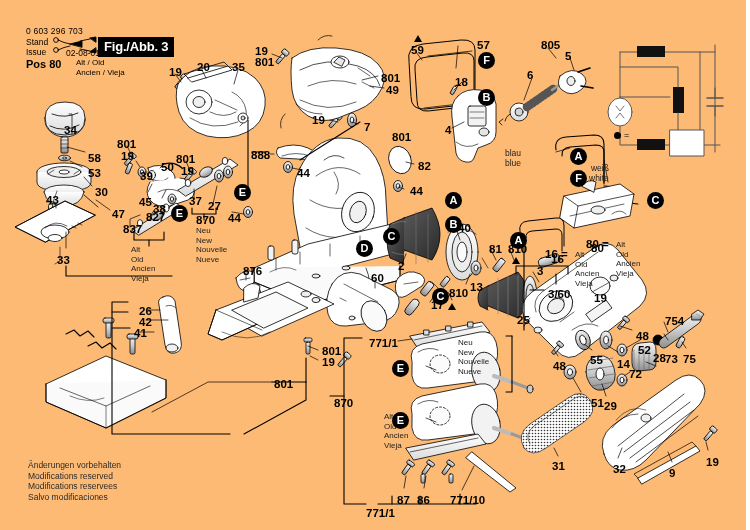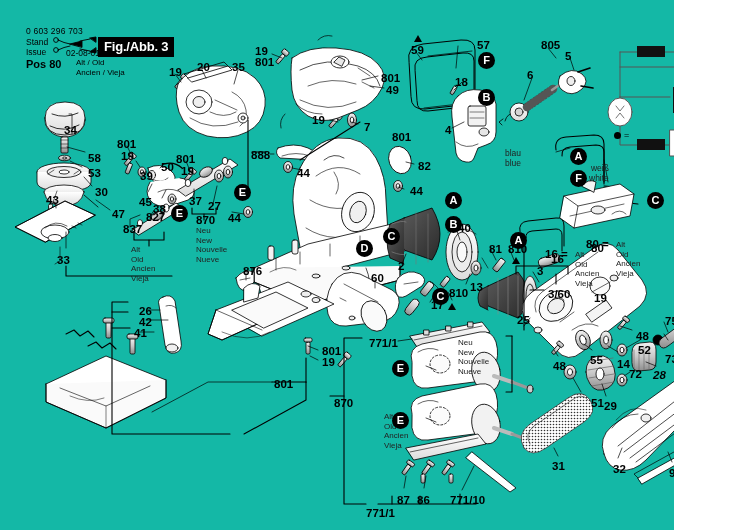--- a/index.html
+++ b/index.html
@@ -1,18 +1,18 @@
 <!DOCTYPE html>
 <html><head>
 <meta charset="utf-8">
 <title>Exploded Parts Diagram</title>
 <style>
   html,body{margin:0;padding:0;background:#ffffff;}
   body{font-family:"Liberation Sans",sans-serif;color:#000;}
-  #sheet{position:relative;width:674px;height:530px;background:#14b8a6;overflow:hidden;}
+  #sheet{position:relative;width:746px;height:530px;background:#fdba74;overflow:hidden;}
   #sheet svg{position:absolute;left:0;top:0;width:750px;height:530px;}
 
   
   .hdr{position:absolute;}
   #hdr-order{left:26px;top:26px;font-size:8.5px;letter-spacing:.2px;}
   #hdr-stand{left:26px;top:38px;font-size:8.5px;line-height:9.5px;}
   #hdr-date{left:66px;top:47.5px;font-size:8.5px;}
   #fig-box{left:98px;top:37px;background:#000;color:#fff;font-size:13px;
            font-weight:bold;padding:2px 6px 3px 6px;letter-spacing:-.2px;}
   #hdr-pos{left:26px;top:58px;font-size:11px;font-weight:bold;}
@@ -698,20 +698,26 @@
   <div class="hdr" id="hdr-pos-sub">
     <div>Alt / Old</div>
     <div>Ancien / Vieja</div>
   </div>
 
   <div id="legend">
     <span class="dot"></span>
     <span class="eq">=</span>
   </div>
 
+  <div id="footer">
+    <div>Änderungen vorbehalten</div>
+    <div>Modifications reserved</div>
+    <div>Modifications reservees</div>
+    <div>Salvo modificaciones</div>
+  </div>
 
   <div class="alt" style="left:131px;top:245px;">
     <div>Alt</div>
       <div>Old</div>
     <div>Ancien</div>
       <div>Vieja</div>
   </div>
   <div class="alt" style="left:196px;top:226px;">
     <div>Neu</div>
       <div>New</div>
@@ -853,21 +859,21 @@
       <div class="num" style="left: 417px; top: 494px;">86</div>
       <div class="num" style="left: 517px; top: 314px;">25</div>
       <div class="num" style="left: 636px; top: 330px;">48</div>
       <div class="num" style="left: 553px; top: 360px;">48</div>
       <div class="num" style="left: 665px; top: 315px;">754</div>
       <div class="num" style="left: 638px; top: 344px;">52</div>
       <div class="num" style="left: 617px; top: 358px;">14</div>
       <div class="num" style="left: 665px; top: 353px;">73</div>
       <div class="num" style="left: 683px; top: 353px;">75</div>
       <div class="num" style="left: 590px; top: 354px;">55</div>
-      <div class="num" style="left: 653px; top: 369px; font-style: italic;">28</div>
+      <div class="num" style="left: 653px; top: 352px;">28</div>
       <div class="num" style="left: 629px; top: 368px;">72</div>
       <div class="num" style="left: 578px; top: 397px; margin-left: 13px;">51</div>
       <div class="num" style="left: 604px; top: 400px;">29</div>
       <div class="num" style="left: 552px; top: 460px;">31</div>
       <div class="num" style="left: 613px; top: 463px;">32</div>
       <div class="num" style="left: 669px; top: 467px;">9</div>
       <div class="num" style="left: 706px; top: 456px;">19</div>
     </div>
 
 </div>

